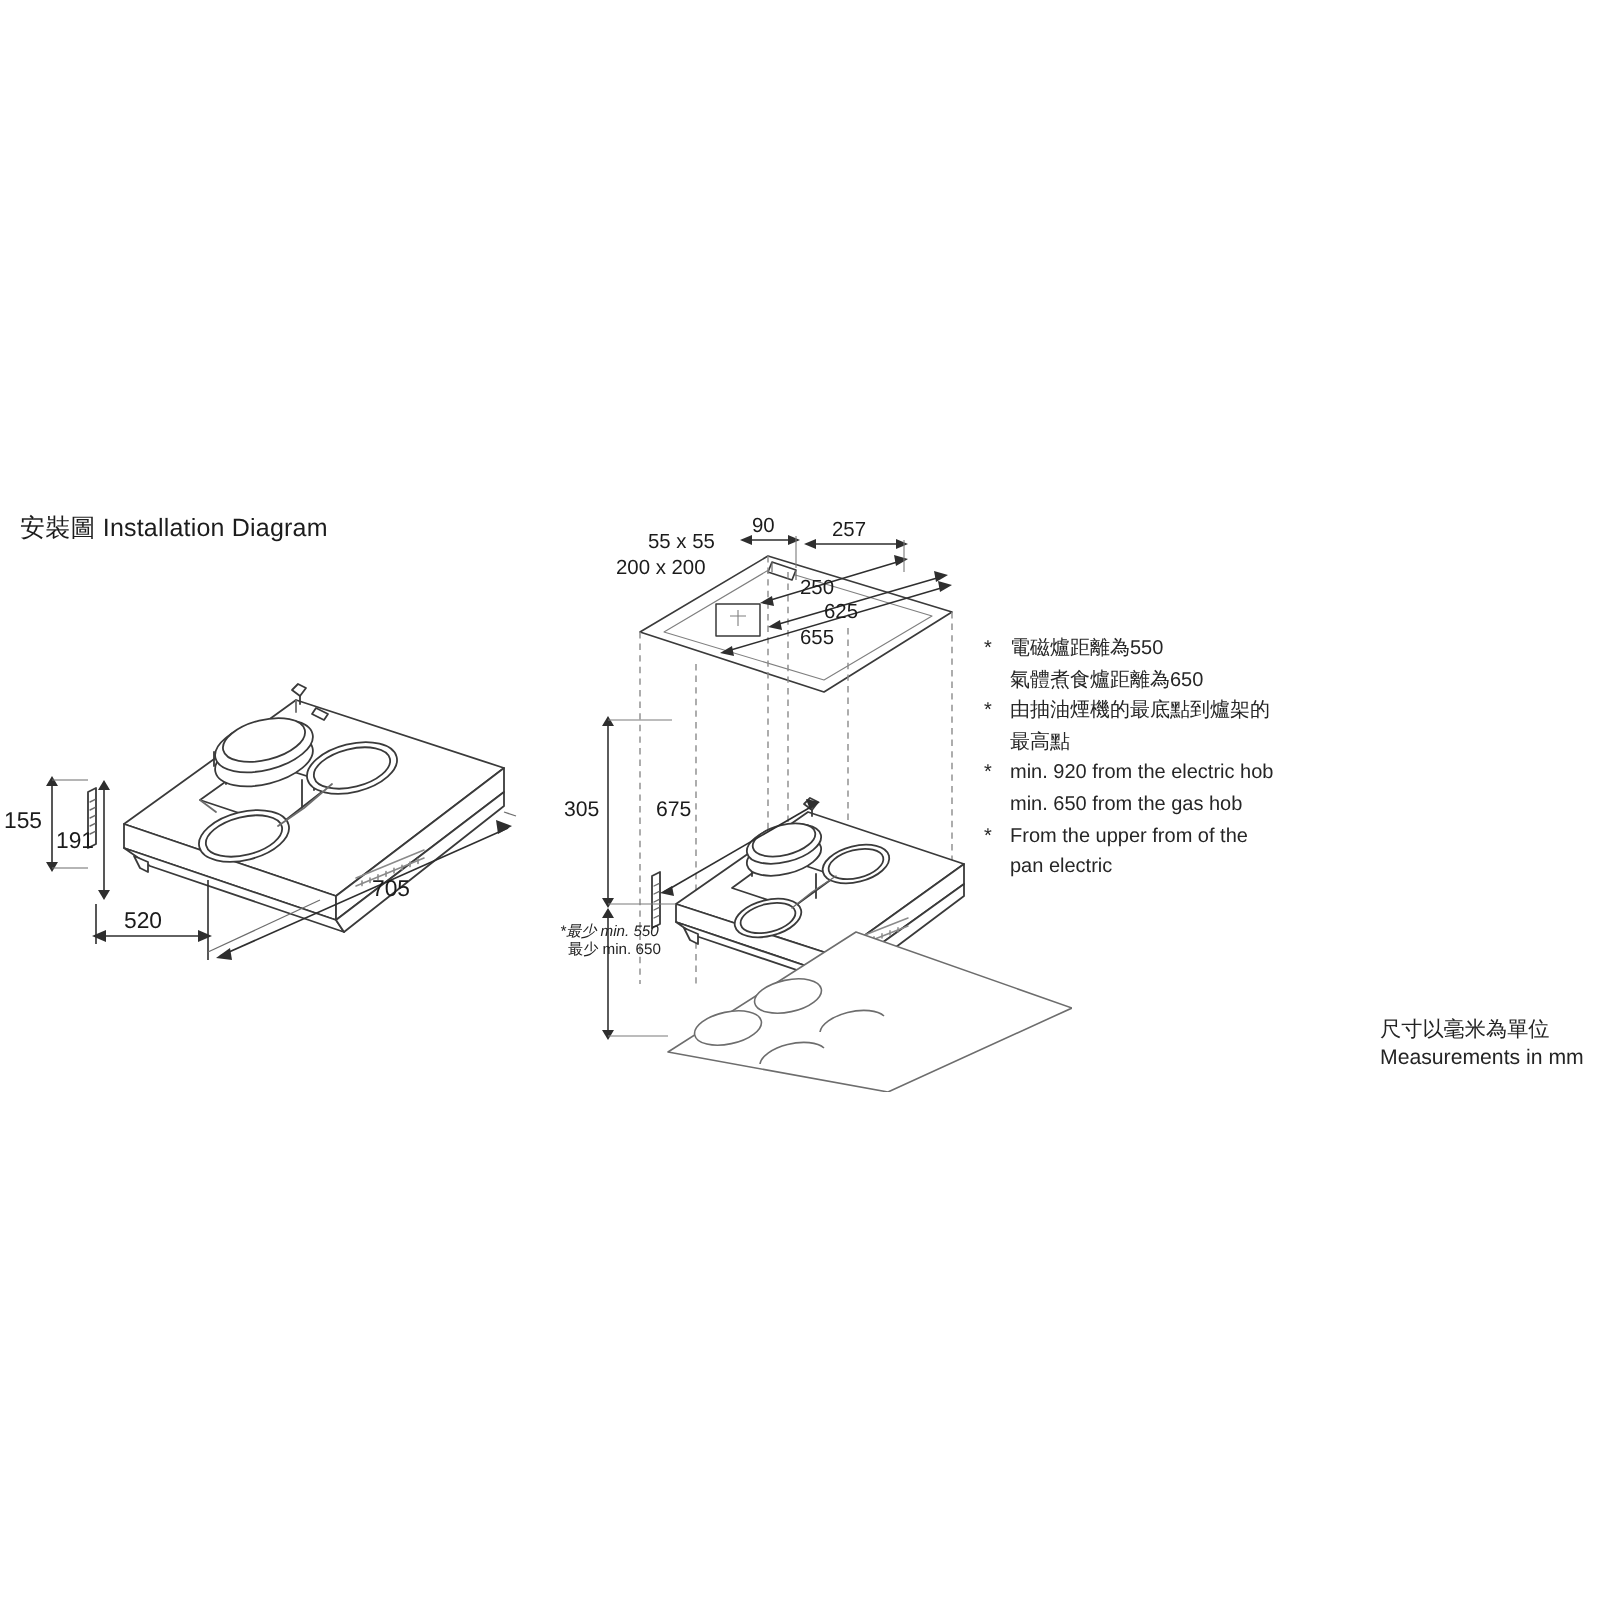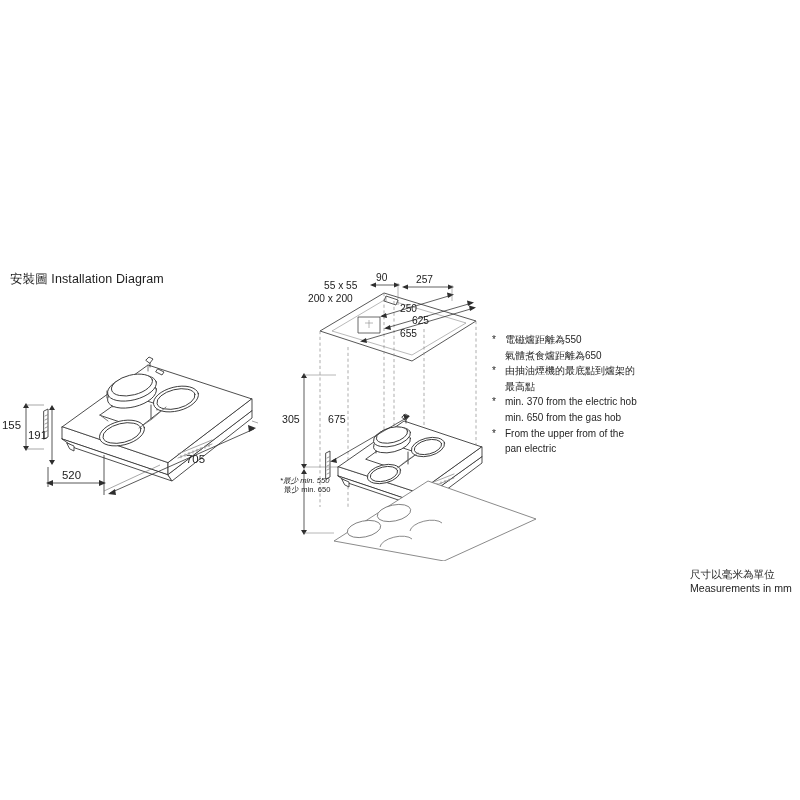--- a/index.html
+++ b/index.html
@@ -12,21 +12,21 @@
     width: 800px;
     height: 800px;
     font-family: "Liberation Sans", "DejaVu Sans", sans-serif;
     color: #1a1a1a;
     overflow: hidden;
     position: relative;
   }
   #stage {
     position: absolute;
     left: 0;
-    top: 15px;
+    top: 0;
     width: 800px;
     height: 616px;
   }
   .title {
     position: absolute;
     left: 10px;
     top: 256px;
     font-size: 12.5px;
     color: #1c1c1c;
     letter-spacing: 0.1px;
@@ -52,21 +52,20 @@
     visibility: hidden;
   }
   .units {
     position: absolute;
     left: 690px;
     top: 508px;
     font-size: 10.6px;
     line-height: 14px;
     color: #242424;
     white-space: nowrap;
-    margin-top: 44px;
   }
   .units span { display: block; }
   svg { display: block; }
   text {
     font-family: "Liberation Sans", "DejaVu Sans", sans-serif;
     fill: #1b1b1b;
   }
 </style>
 </head>
 <body>
@@ -301,21 +300,21 @@
     <span class="note-row cont">
       <span class="star">*</span><span>氣體煮食爐距離為650</span>
     </span>
     <span class="note-row">
       <span class="star">*</span><span>由抽油煙機的最底點到爐架的</span>
     </span>
     <span class="note-row cont">
       <span class="star">*</span><span>最高點</span>
     </span>
     <span class="note-row">
-      <span class="star">*</span><span>min. 370 from the electric hob</span>
+      <span class="star">*</span><span>min. 920 from the electric hob</span>
     </span>
     <span class="note-row cont">
       <span class="star">*</span><span>min. 650 from the gas hob</span>
     </span>
     <span class="note-row">
       <span class="star">*</span><span>From the upper from of the</span>
     </span>
     <span class="note-row cont">
       <span class="star">*</span><span>pan electric</span>
     </span>

